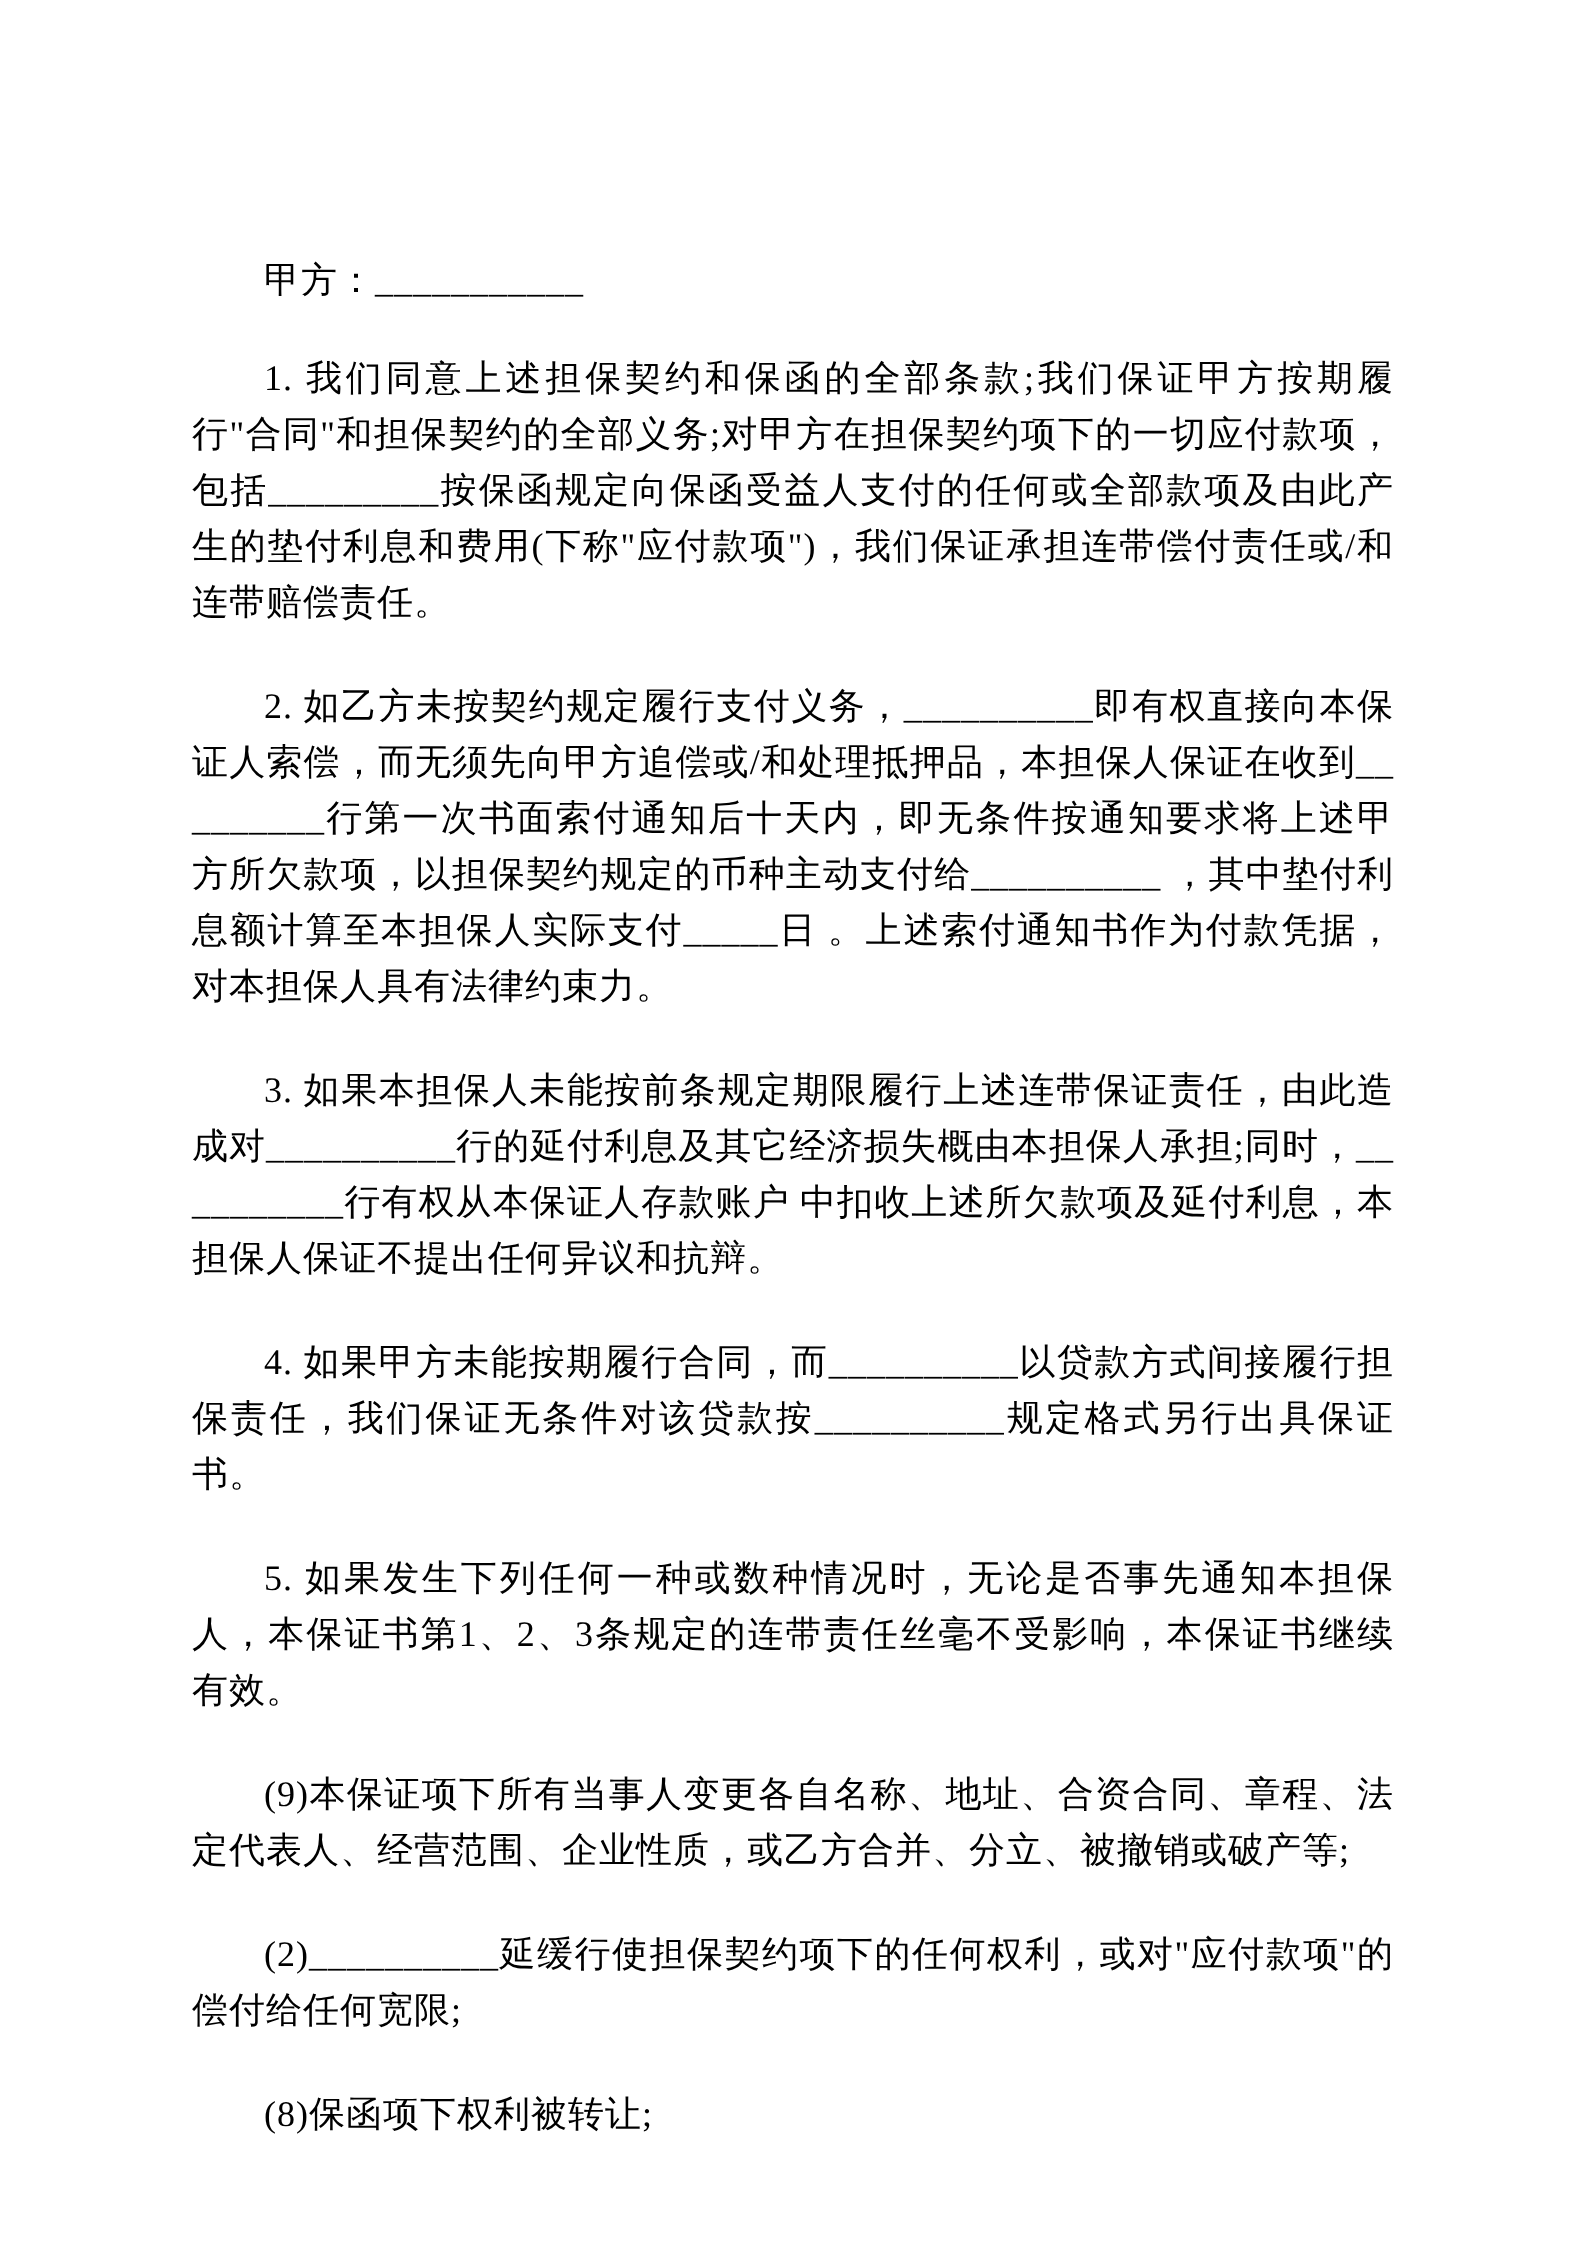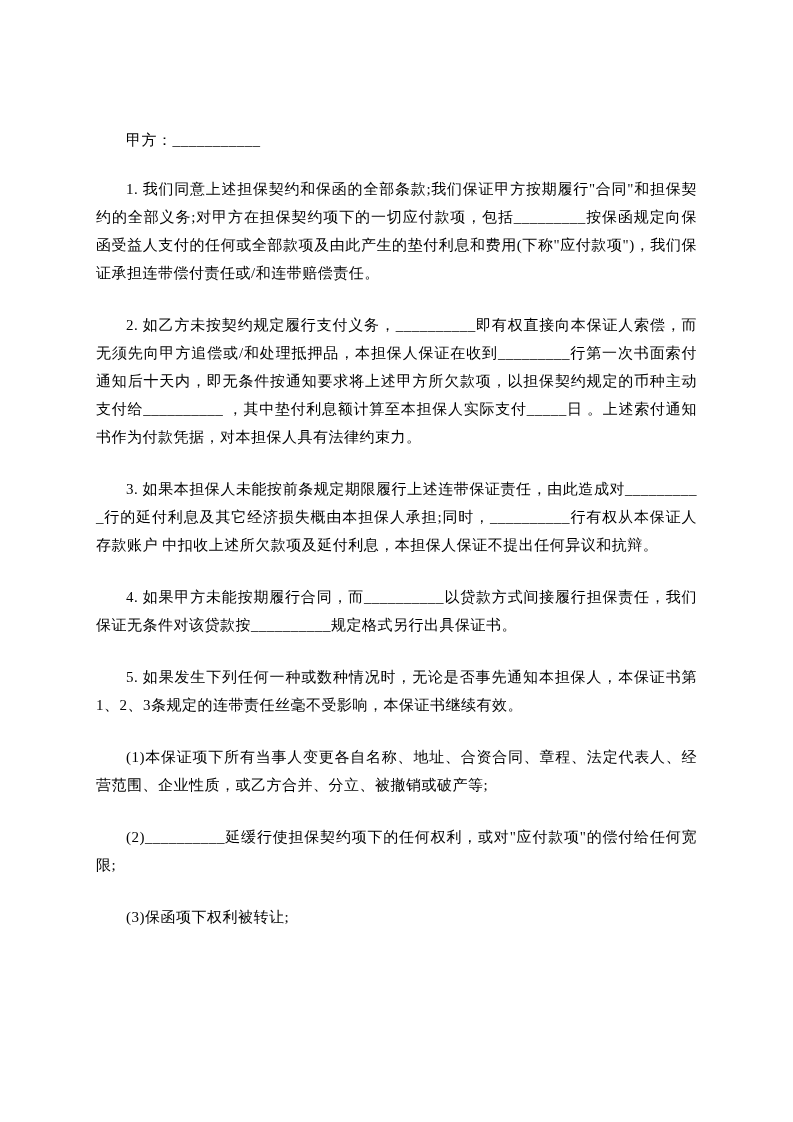--- a/index.html
+++ b/index.html
@@ -10,21 +10,21 @@
   .page {
     position: relative;
     width: 793px;
     height: 1122px;
     box-sizing: border-box;
     background: #ffffff;
     padding: 126px 96px 40px 96px;
     overflow: hidden;
     font-family: "Liberation Serif", serif;
     color: #000000;
-    font-size: 15px;
+    font-size: 18px;
     line-height: 28px;
   }
   .party-line {
     margin: 0 0 21px 0;
     text-indent: 2em;
     white-space: pre;
     letter-spacing: 0.5px;
   }
   .clause {
     margin: 0 0 24px 0;
@@ -48,19 +48,19 @@
   <p class="clause">1. 我们同意上述担保契约和保函的全部条款;我们保证甲方按期履行"合同"和担保契约的全部义务;对甲方在担保契约项下的一切应付款项，包括_________按保函规定向保函受益人支付的任何或全部款项及由此产生的垫付利息和费用(下称"应付款项")，我们保证承担连带偿付责任或/和连带赔偿责任。</p>
 
   <p class="clause">2. 如乙方未按契约规定履行支付义务，__________即有权直接向本保证人索偿，而无须先向甲方追偿或/和处理抵押品，本担保人保证在收到_________行第一次书面索付通知后十天内，即无条件按通知要求将上述甲方所欠款项，以担保契约规定的币种主动支付给__________ ，其中垫付利息额计算至本担保人实际支付_____日 。上述索付通知书作为付款凭据，对本担保人具有法律约束力。</p>
 
   <p class="clause">3. 如果本担保人未能按前条规定期限履行上述连带保证责任，由此造成对__________行的延付利息及其它经济损失概由本担保人承担;同时，__________行有权从本保证人存款账户 中扣收上述所欠款项及延付利息，本担保人保证不提出任何异议和抗辩。</p>
 
   <p class="clause">4. 如果甲方未能按期履行合同，而__________以贷款方式间接履行担保责任，我们保证无条件对该贷款按__________规定格式另行出具保证书。</p>
 
   <p class="clause">5. 如果发生下列任何一种或数种情况时，无论是否事先通知本担保人，本保证书第1、2、3条规定的连带责任丝毫不受影响，本保证书继续有效。</p>
 
-  <p class="clause">(1)本保证项下所有当事人变更各自名称、地址、合资合同、章程、法定代表人、经营范围、企业性质，或乙方合并、分立、被撤销或破产等;</p>
+  <p class="clause">(9)本保证项下所有当事人变更各自名称、地址、合资合同、章程、法定代表人、经营范围、企业性质，或乙方合并、分立、被撤销或破产等;</p>
 
   <p class="clause">(2)__________延缓行使担保契约项下的任何权利，或对"应付款项"的偿付给任何宽限;</p>
 
-  <p class="clause">(3)保函项下权利被转让;</p>
+  <p class="clause">(8)保函项下权利被转让;</p>
 
 </div>
 
 </body></html>

